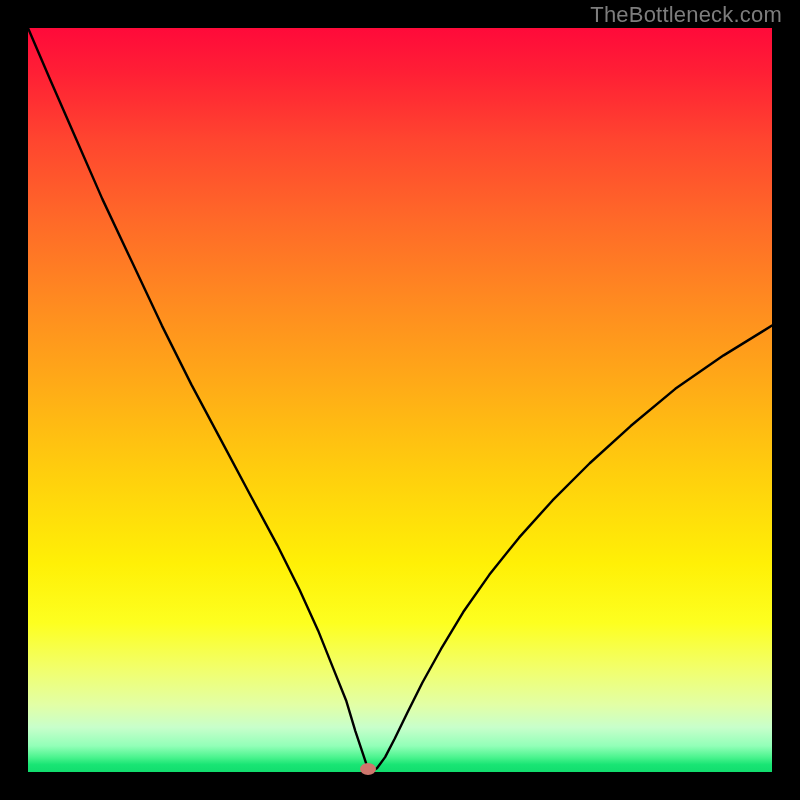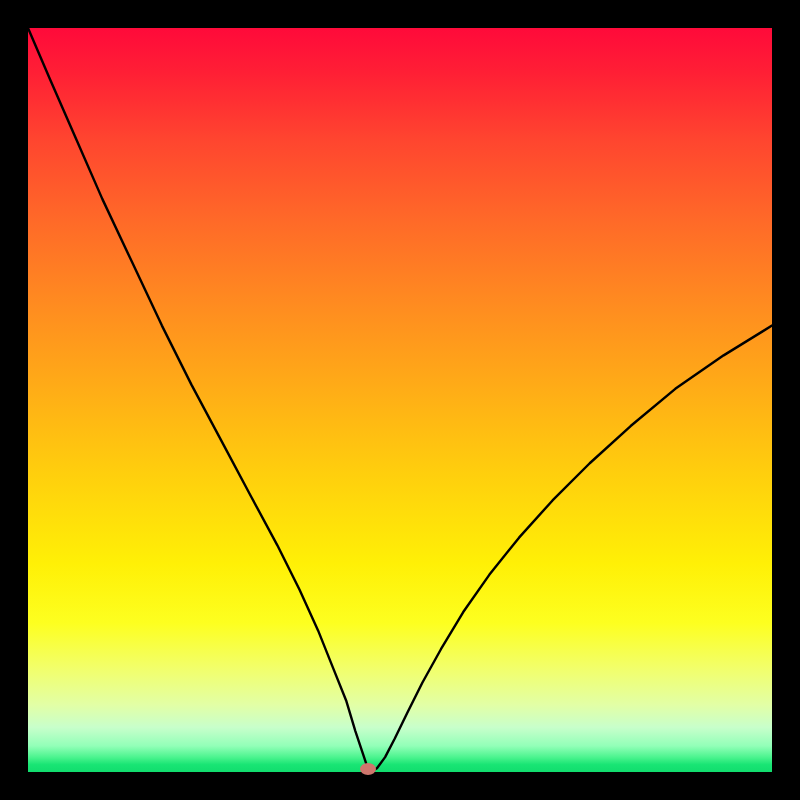--- a/index.html
+++ b/index.html
@@ -73,20 +73,21 @@
   .min-marker {
     fill: #cf766d;
     stroke: none;
   }
 </style>
 </head>
 <body>
 
 <div class="frame">
 
+  <div class="watermark">TheBottleneck.com</div>
 
   <div class="plot-bg"></div>
 
   <svg class="curve" viewBox="0 0 744 744">
     <path id="curve-path" d="M0.00 0.00 L22.32 52.08 L48.36 111.60 L74.40 171.12 L104.16 234.36 L133.92 297.60 L163.68 357.12 L193.44 412.92 L223.20 468.72 L249.24 517.08 L271.56 561.72 L290.16 602.64 L305.04 639.84 L318.43 673.32 L327.36 703.08 L334.80 725.40 L338.52 736.56 L340.01 744.00 L342.24 744.00 L348.94 740.28 L357.12 729.12 L366.79 710.52 L379.44 684.48 L394.32 654.72 L412.92 621.24 L435.24 584.04 L461.28 546.84 L491.04 509.64 L524.52 472.44 L561.72 435.24 L602.64 398.04 L647.28 360.84 L695.64 327.36 L744.00 297.60"></path>
     <ellipse id="min-marker" class="min-marker" cx="340.01" cy="741.00" rx="8" ry="6"></ellipse>
   </svg>
 
 </div>
 

